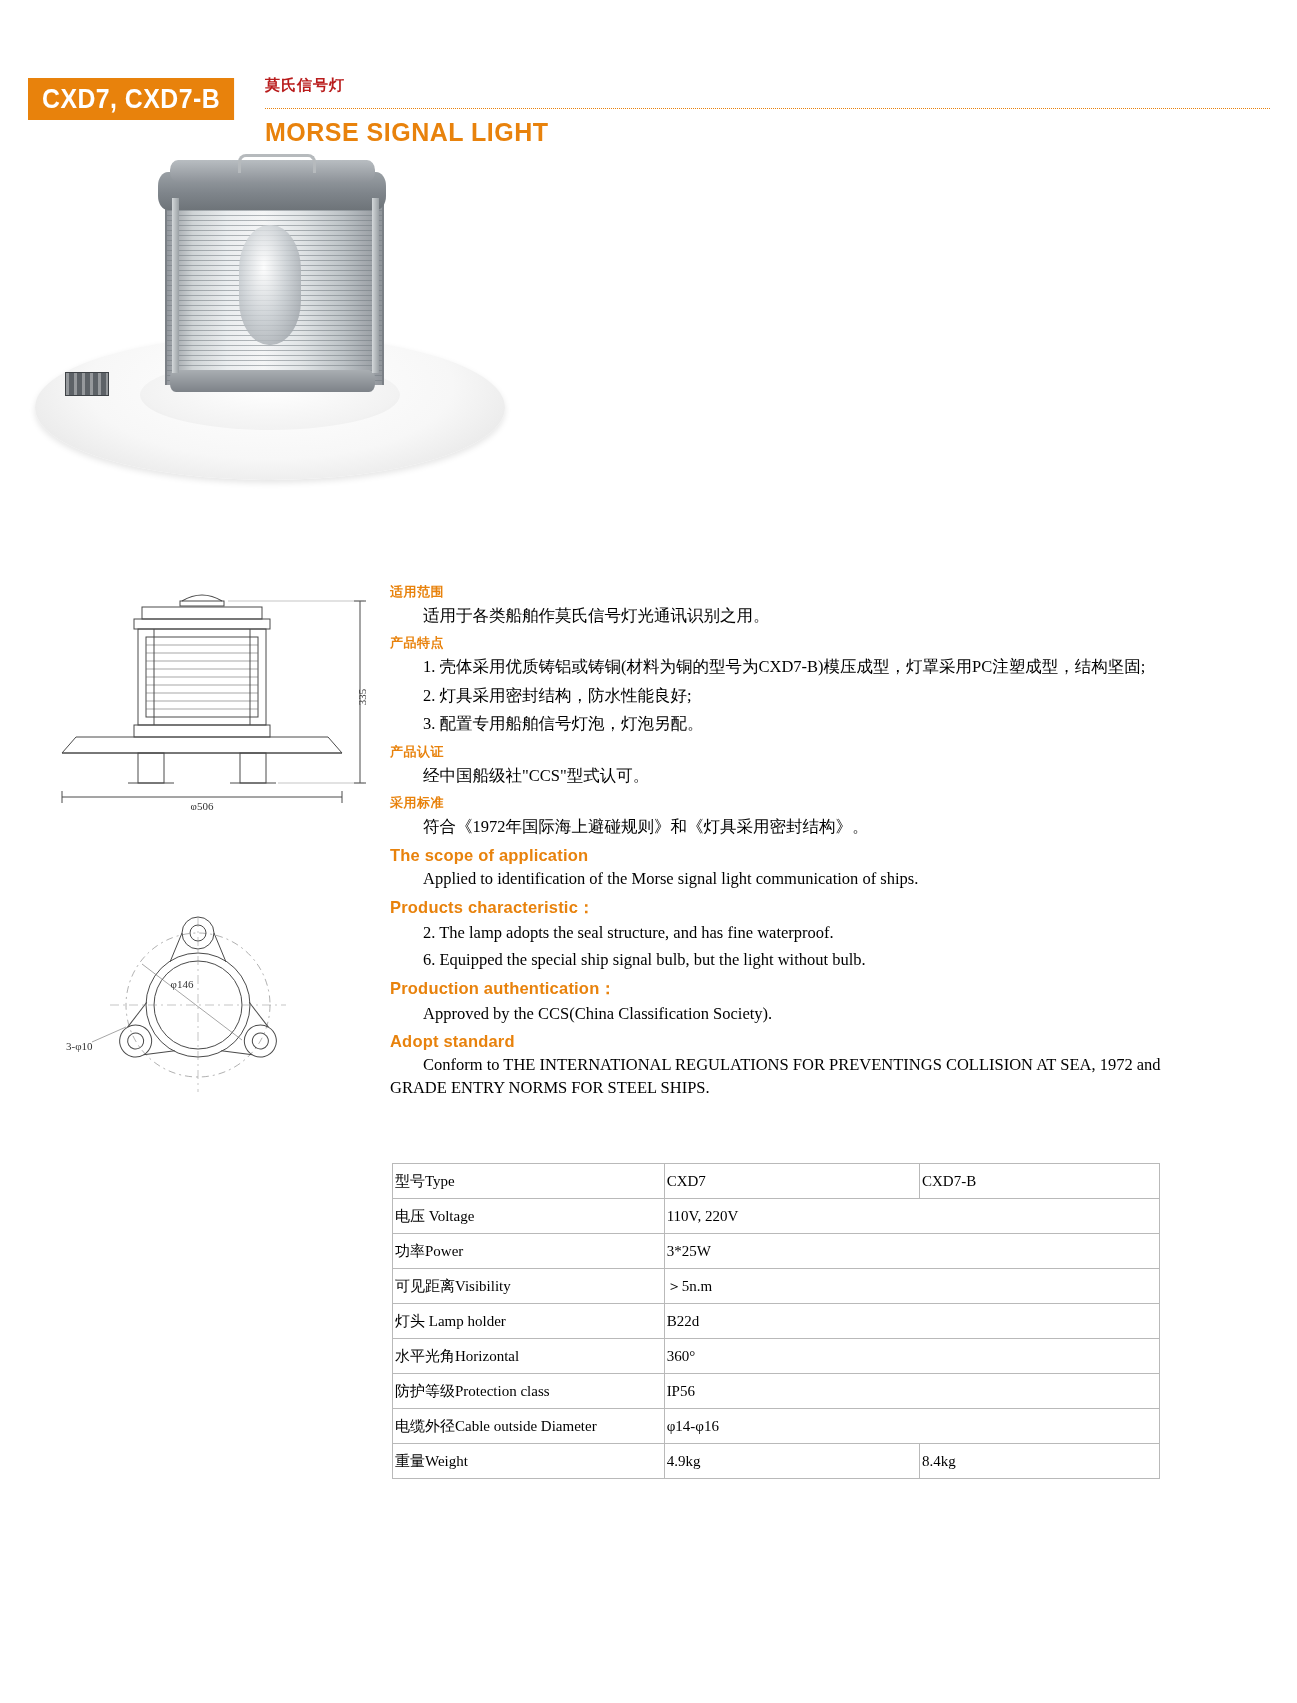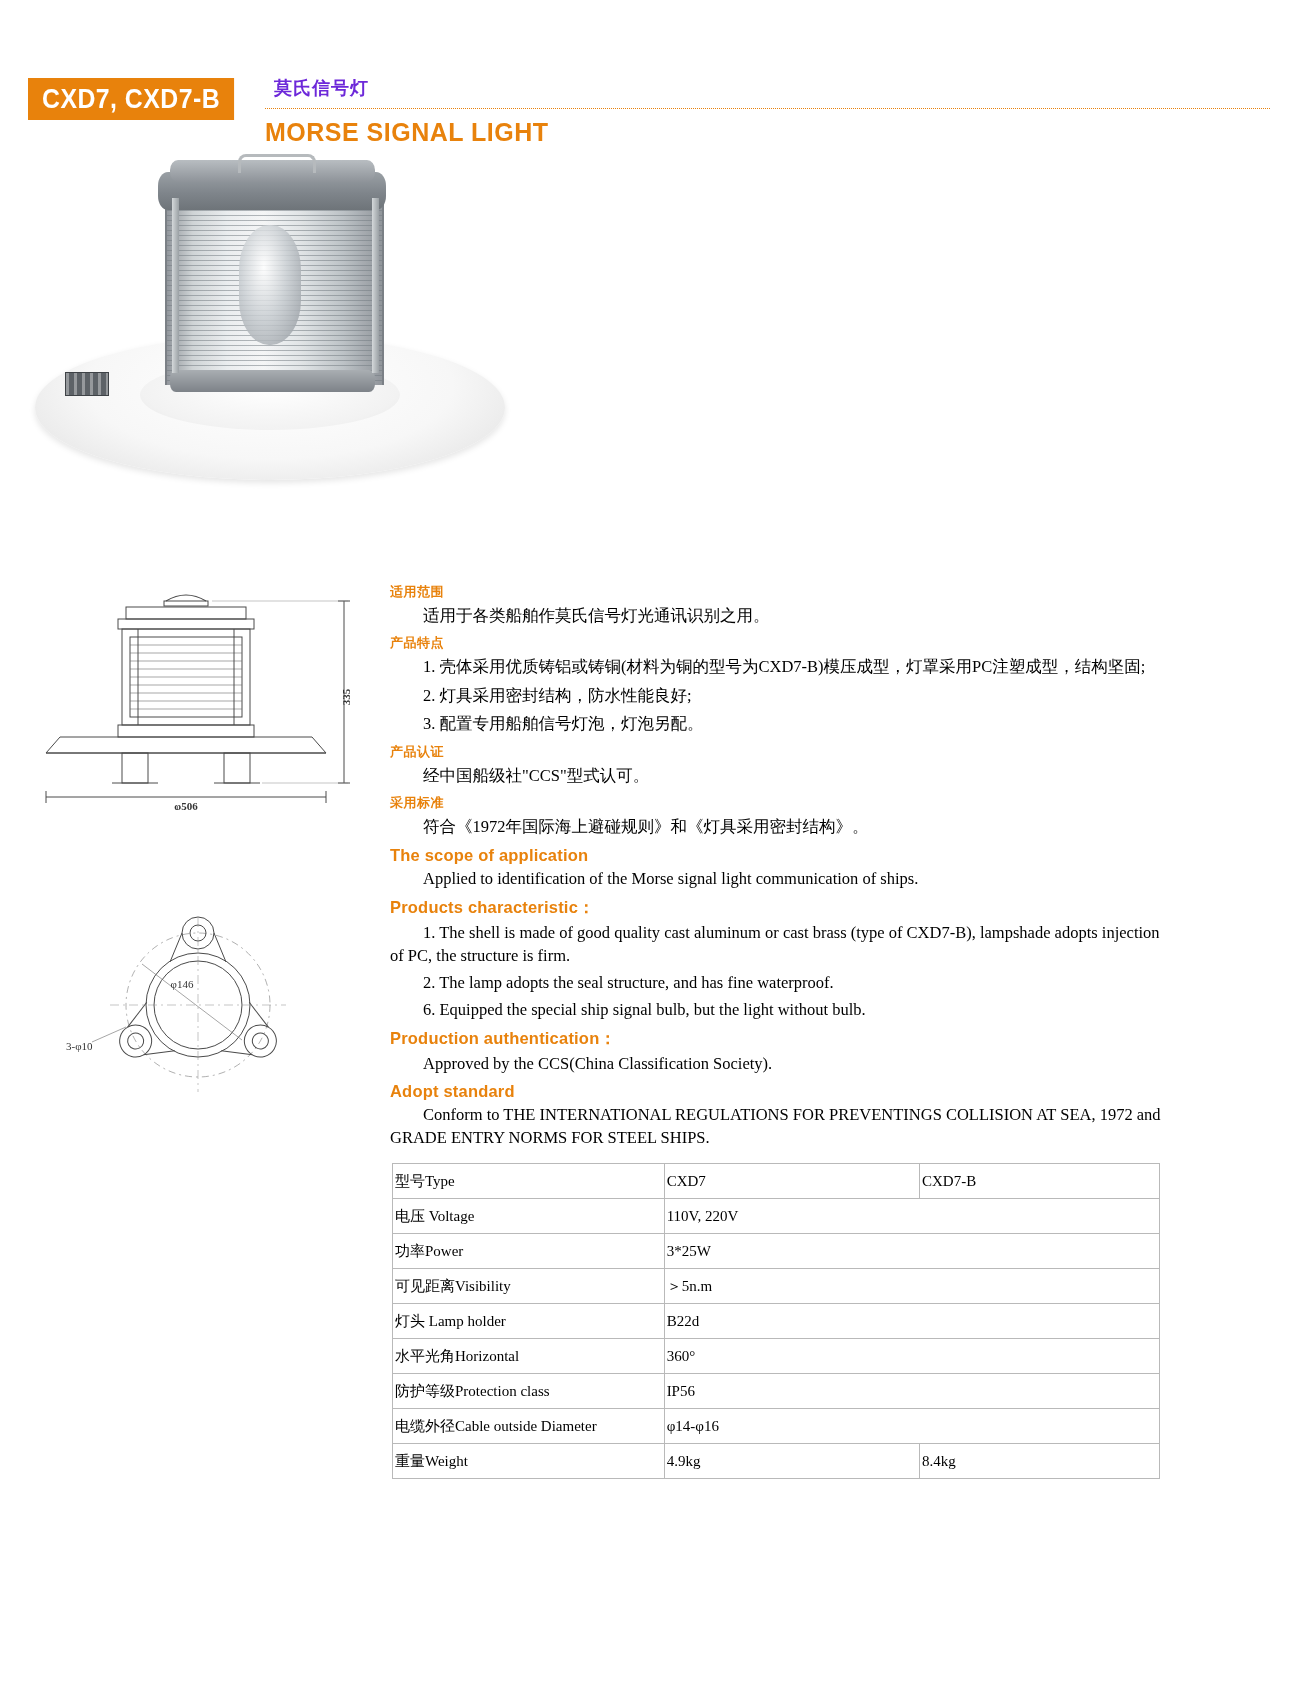--- a/index.html
+++ b/index.html
@@ -21,25 +21,25 @@
     font-family:"Liberation Sans", sans-serif;
     font-weight:bold;
     font-size:27px;
     letter-spacing:0.5px;
     display:flex; align-items:center; justify-content:center;
     font-stretch:condensed;
     transform:scaleX(0.92);
     transform-origin:left center;
   }
   .title-cn {
-    position:absolute; left:274px; top:38px;
+    position:absolute; left:265px; top:38px;
     font-family:"Liberation Sans", sans-serif;
     font-weight:bold;
-    font-size:18px;
-    color:#6d28d9;
+    font-size:15px;
+    color:#b91c1c;
     letter-spacing:1px;
   }
   .title-en {
     position:absolute; left:265px; top:80px;
     font-family:"Liberation Sans", sans-serif;
     font-weight:bold;
     font-size:25px;
     color:#E8820C;
     letter-spacing:0.5px;
   }
@@ -105,21 +105,21 @@
   }
   .post { position:absolute; width:7px; height:175px; background:linear-gradient(to right,#d4d8da,#9aa0a4); }
   .post.p1 { left:152px; top:48px; }
   .post.p2 { left:352px; top:48px; }
   .nameplate {
     position:absolute; left:45px; top:222px; width:42px; height:22px;
     background:#5d6267; border:1px solid #3e4246;
     background-image:repeating-linear-gradient(to right, rgba(255,255,255,.35) 0 3px, transparent 3px 8px);
   }
   
-  .drawing-front { position:absolute; left:26px; top:585px; width:340px; height:225px;font-weight:bold; }
+  .drawing-front { position:absolute; left:42px; top:585px; width:340px; height:225px; }
   .drawing-top   { position:absolute; left:30px; top:900px; width:340px; height:210px; }
   
   .content { position:absolute; left:390px; top:583px; width:780px; }
   .h-cn {
     font-family:"Liberation Sans", sans-serif;
     font-weight:bold; font-size:13px; color:#E8820C;
     margin:0 0 3px 0; letter-spacing:0.5px;
   }
   .h-en {
     font-family:"Liberation Sans", sans-serif;
@@ -287,21 +287,20 @@
     <p class="p-cn">符合《1972年国际海上避碰规则》和《灯具采用密封结构》。</p>
   </div>
 
   <div class="block">
     <div class="h-en">The scope of application</div>
     <p class="p-en">Applied to  identification of the Morse signal light communication of ships.</p>
   </div>
 
   <div class="block">
     <div class="h-en">Products characteristic：</div>
-    <p class="p-en">1. The shell is made of good quality cast aluminum or cast brass (type of CXD7-B), lampshade adopts injection of PC, the structure is firm.</p>
     <p class="p-en">2. The lamp adopts the seal structure, and has fine waterproof.</p>
     <p class="p-en">6. Equipped the special ship signal bulb, but the light without bulb.</p>
   </div>
 
   <div class="block">
     <div class="h-en">Production authentication：</div>
     <p class="p-en">Approved by the CCS(China Classification Society).</p>
   </div>
 
   <div class="block">

